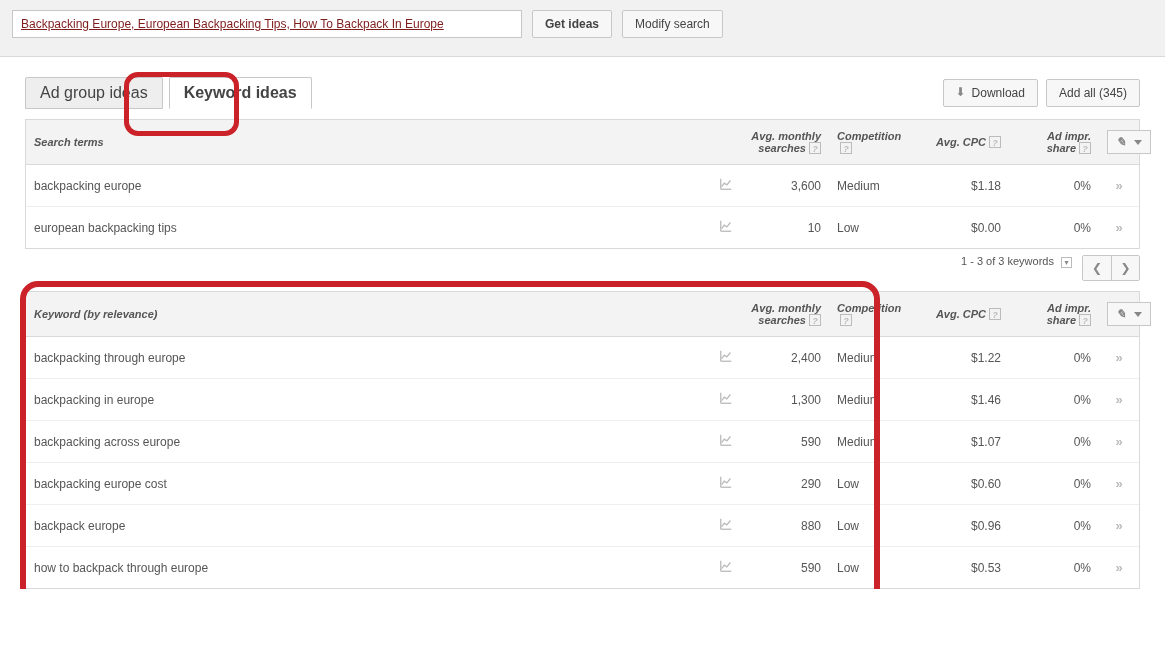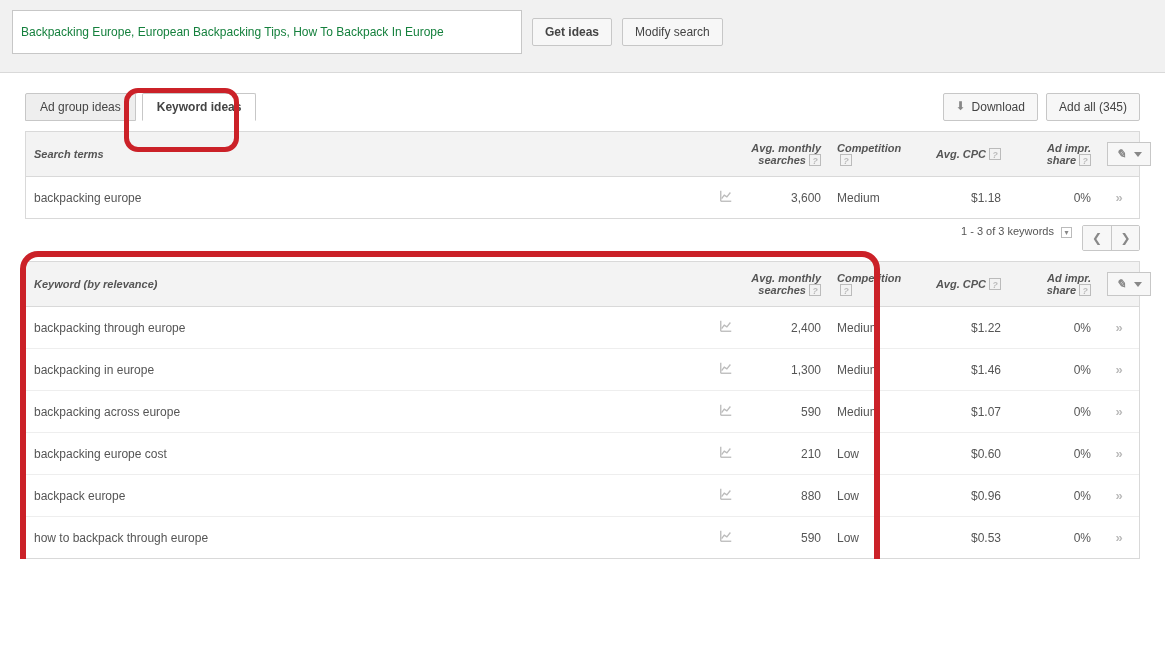--- a/index.html
+++ b/index.html
@@ -20,26 +20,27 @@
     font-size: 12px;
     margin-bottom: 6px;
   }
   .search-row {
     display: flex;
     gap: 10px;
     align-items: center;
   }
   .search-input {
     width: 510px;
-    height: 44px;
+    height: 28px;
     border: 1px solid #c7c7c7;
     background: #fff;
     padding: 0 8px;
     font-size: 12px;
-    color: #15803d;
+    color: #7f1d1d;
+    text-decoration: underline;
   }
   .btn {
     height: 28px;
     padding: 0 12px;
     border: 1px solid #c7c7c7;
     background: #f7f7f7;
     color: #444;
     font-size: 12px;
     cursor: pointer;
     display: inline-flex;
@@ -54,21 +55,21 @@
   }
   .tabs-row {
     display: flex;
     align-items: center;
     margin-bottom: 10px;
   }
   .tabs { display: flex; gap: 6px; position: relative; z-index: 1; }
   .tab {
     border: 1px solid #c7c7c7;
     padding: 6px 14px;
-    font-size: 12px;
+    font-size: 16px;
     cursor: pointer;
     background: #eee;
     color: #444;
     border-radius: 2px 2px 0 0;
     position: relative;
   }
   .tab.active {
     background: #fff;
     border-bottom-color: #fff;
     font-weight: 700;
@@ -279,20 +280,33 @@
                   <polyline points="2,14 2,2"></polyline>
                   <polyline points="2,14 14,14"></polyline>
                   <polyline points="3,11 6,7 9,9 13,4"></polyline>
                 </svg></span></td>
             <td class="right">3,600</td>
             <td>Medium</td>
             <td class="right">$1.18</td>
             <td class="right">0%</td>
             <td style="text-align:center"><span class="chev-icon">»</span></td>
           </tr>
+          <tr>
+            <td>european backpacking tips</td>
+            <td><span class="chart-icon"><svg viewBox="0 0 16 16" width="14" height="14" fill="none" stroke="#bbb" stroke-width="1.5">
+                  <polyline points="2,14 2,2"></polyline>
+                  <polyline points="2,14 14,14"></polyline>
+                  <polyline points="3,11 6,7 9,9 13,4"></polyline>
+                </svg></span></td>
+            <td class="right">10</td>
+            <td>Low</td>
+            <td class="right">$0.00</td>
+            <td class="right">0%</td>
+            <td style="text-align:center"><span class="chev-icon">»</span></td>
+          </tr>
         </tbody>
     </table>
   </div>
 
   <div class="pager-row">
     <span>
       <span>1 - 3 of 3 keywords</span>
       <span class="dropdown-mark">▾</span>
     </span>
     <div class="pager-btns">
@@ -378,21 +392,21 @@
               <td class="right">0%</td>
               <td style="text-align:center"><span class="chev-icon">»</span></td>
             </tr>
             <tr>
               <td>backpacking europe cost</td>
               <td><span class="chart-icon"><svg viewBox="0 0 16 16" width="14" height="14" fill="none" stroke="#bbb" stroke-width="1.5">
                     <polyline points="2,14 2,2"></polyline>
                     <polyline points="2,14 14,14"></polyline>
                     <polyline points="3,11 6,7 9,9 13,4"></polyline>
                   </svg></span></td>
-              <td class="right">210</td>
+              <td class="right">290</td>
               <td>Low</td>
               <td class="right">$0.60</td>
               <td class="right">0%</td>
               <td style="text-align:center"><span class="chev-icon">»</span></td>
             </tr>
             <tr>
               <td>backpack europe</td>
               <td><span class="chart-icon"><svg viewBox="0 0 16 16" width="14" height="14" fill="none" stroke="#bbb" stroke-width="1.5">
                     <polyline points="2,14 2,2"></polyline>
                     <polyline points="2,14 14,14"></polyline>

